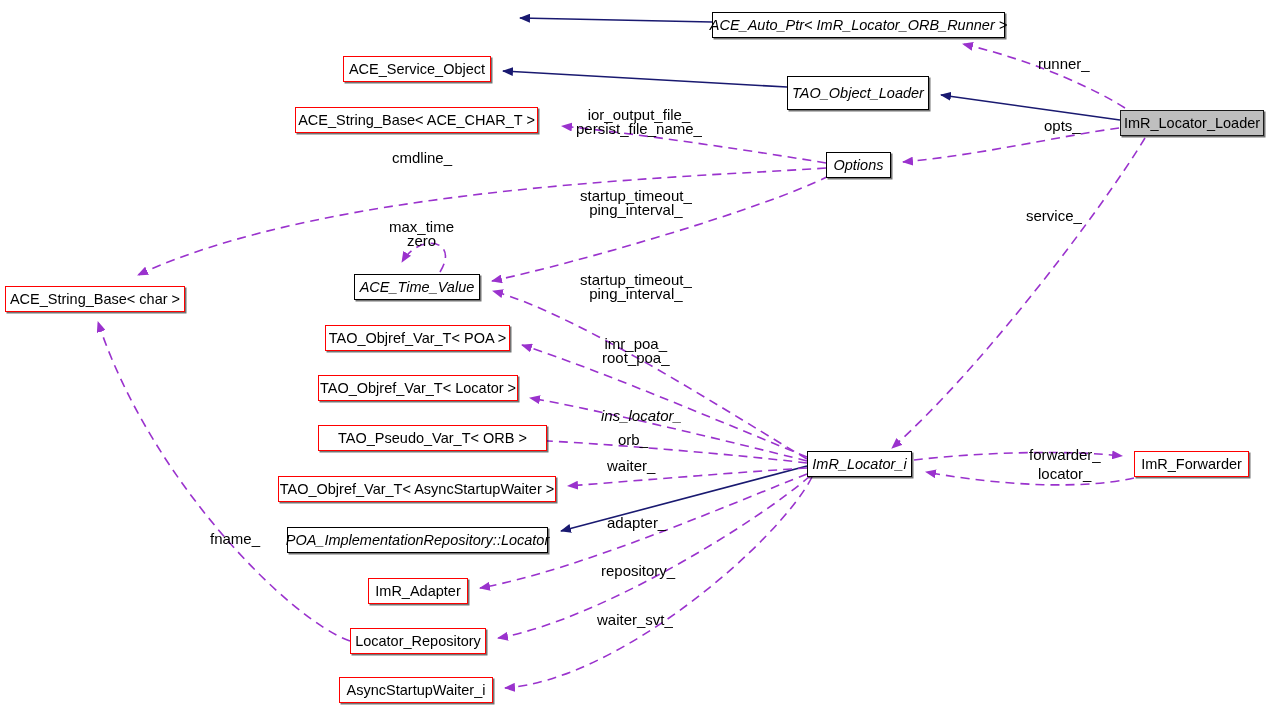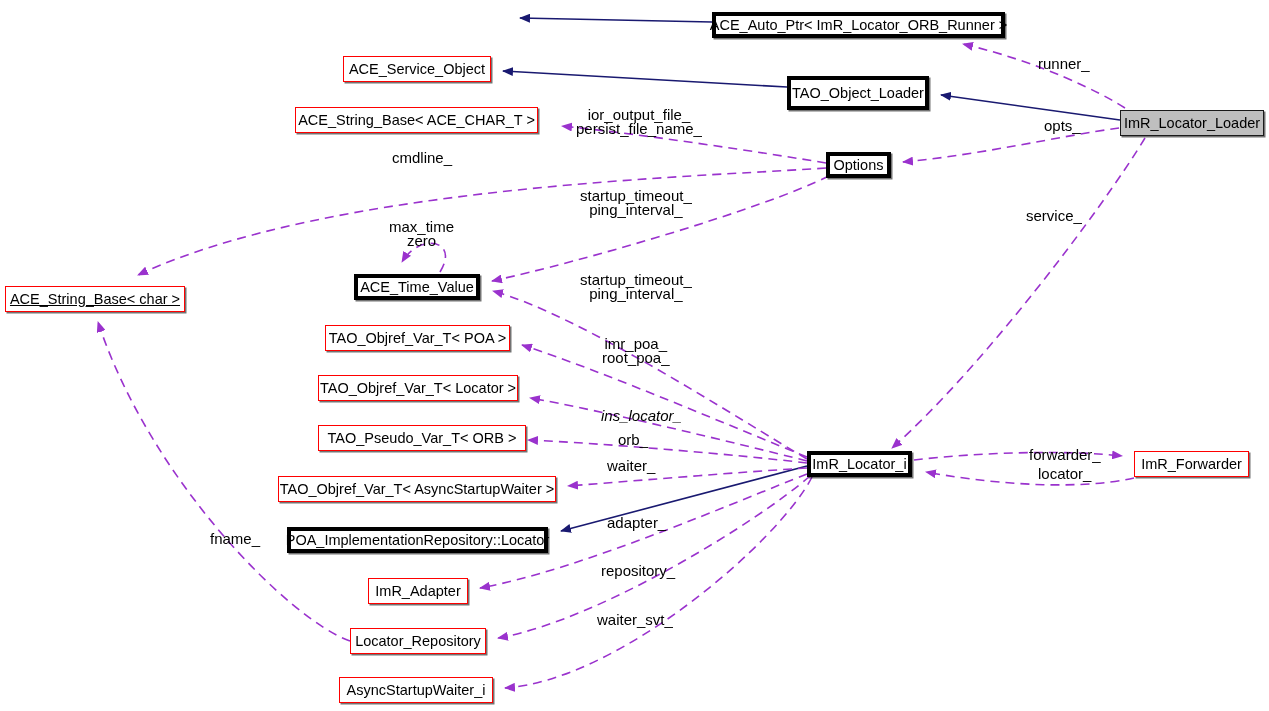--- a/index.html
+++ b/index.html
@@ -32,21 +32,22 @@
     justify-content: center;
     font-size: 14.5px;
     line-height: 1;
     color: #000000;
     white-space: nowrap;
     background: #ffffff;
     border: 1px solid #ff0000;
     box-shadow: 1.5px 1.5px 0 rgba(0,0,0,0.55);
   }
   .node.black-border {
-    border: 4px solid #000000;
+    border: 1px solid #000000;
+    font-style: italic;
   }
   .node.highlight {
     background: #bfbfbf;
     border: 1px solid #1a1a1a;
   }
   .edge-label {
     position: absolute;
     font-size: 15px;
     line-height: 14px;
     color: #000000;
@@ -99,24 +100,24 @@
     </g>
   </svg>
 
   <div class="node black-border" style="left:712px;top:12px;width:293px;height:26px;">ACE_Auto_Ptr&lt; ImR_Locator_ORB_Runner &gt;</div>
   <div class="node template" style="left:343px;top:56px;width:148px;height:26px;">ACE_Service_Object</div>
   <div class="node black-border" style="left:787px;top:76px;width:142px;height:34px;">TAO_Object_Loader</div>
   <div class="node template" style="left:295px;top:107px;width:243px;height:26px;">ACE_String_Base&lt; ACE_CHAR_T &gt;</div>
   <div class="node highlight" style="left:1120px;top:110px;width:144px;height:26px;">ImR_Locator_Loader</div>
   <div class="node black-border" style="left:826px;top:152px;width:65px;height:26px;">Options</div>
   <div class="node black-border" style="left:354px;top:274px;width:126px;height:26px;">ACE_Time_Value</div>
-  <div class="node template" style="left:5px;top:286px;width:180px;height:26px;text-decoration:underline;">ACE_String_Base&lt; char &gt;</div>
+  <div class="node template" style="left:5px;top:286px;width:180px;height:26px;">ACE_String_Base&lt; char &gt;</div>
   <div class="node template" style="left:325px;top:325px;width:185px;height:26px;">TAO_Objref_Var_T&lt; POA &gt;</div>
   <div class="node template" style="left:318px;top:375px;width:200px;height:26px;">TAO_Objref_Var_T&lt; Locator &gt;</div>
-  <div class="node template" style="left:318px;top:425px;width:208px;height:26px;">TAO_Pseudo_Var_T&lt; ORB &gt;</div>
+  <div class="node template" style="left:318px;top:425px;width:229px;height:26px;">TAO_Pseudo_Var_T&lt; ORB &gt;</div>
   <div class="node black-border" style="left:807px;top:451px;width:105px;height:26px;">ImR_Locator_i</div>
   <div class="node template" style="left:1134px;top:451px;width:115px;height:26px;">ImR_Forwarder</div>
   <div class="node template" style="left:278px;top:476px;width:278px;height:26px;">TAO_Objref_Var_T&lt; AsyncStartupWaiter &gt;</div>
   <div class="node black-border" style="left:287px;top:527px;width:261px;height:26px;">POA_ImplementationRepository::Locator</div>
   <div class="node template" style="left:368px;top:578px;width:100px;height:26px;">ImR_Adapter</div>
   <div class="node template" style="left:350px;top:628px;width:136px;height:26px;">Locator_Repository</div>
   <div class="node template" style="left:339px;top:677px;width:154px;height:26px;">AsyncStartupWaiter_i</div>
 
   <div class="edge-label" style="left:1038px;top:57px;">runner_</div>
   <div class="edge-label" style="left:1044px;top:119px;">opts_</div>

